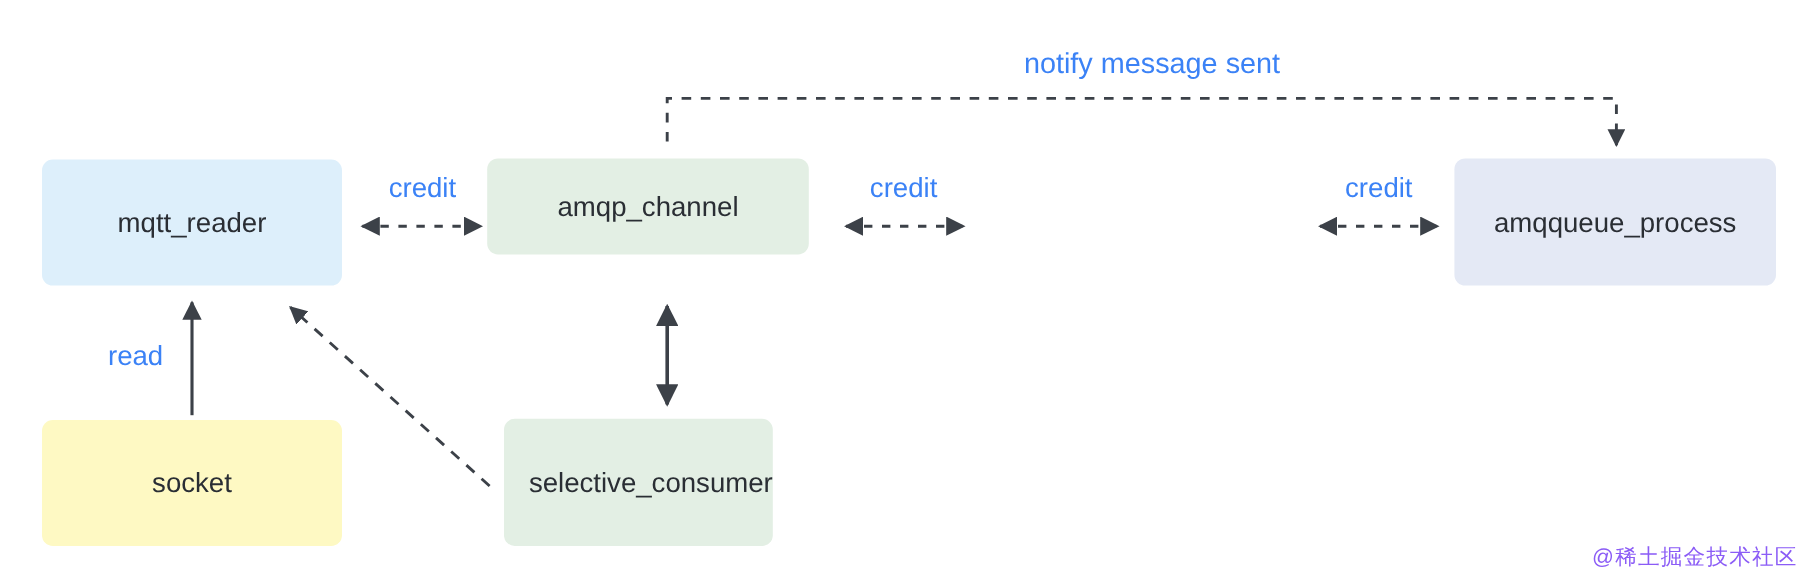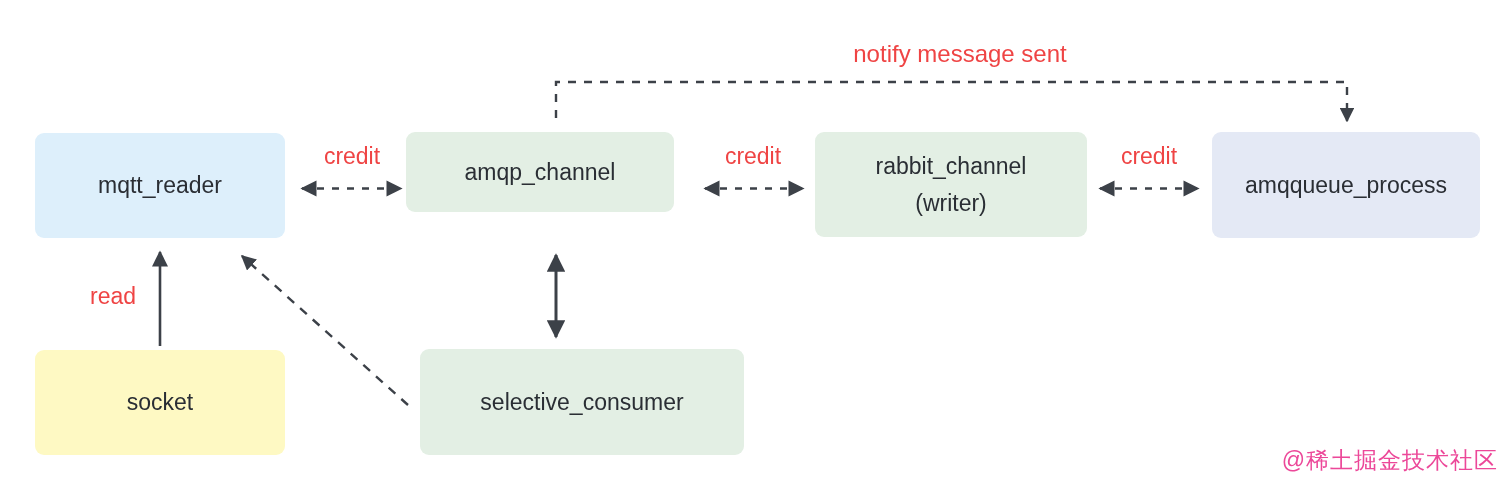--- a/index.html
+++ b/index.html
@@ -31,41 +31,41 @@
   .node-blue     { background: #ddeffb; }
   .node-green    { background: #e3efe4; }
   .node-lavender { background: #e4e9f5; }
   .node-gray     { background: #fef9c3; }
 
   #node-mqtt      { left: 35px;   top: 133px; width: 250px; height: 105px; }
   #node-amqp      { left: 406px;  top: 132px; width: 268px; height: 80px; }
   #node-rabbit    { left: 815px;  top: 132px; width: 272px; height: 105px; }
   #node-amqqueue  { left: 1212px; top: 132px; width: 268px; height: 106px; }
   #node-socket    { left: 35px;   top: 350px; width: 250px; height: 105px; }
-  #node-selective { left: 420px;  top: 349px; width: 324px; height: 106px; }
+  #node-selective { left: 420px;  top: 349px; width: 224px; height: 106px; align-items: flex-end; }
 
   .edge-label {
     position: absolute;
     transform: translateX(-50%);
     font-size: 23px;
     white-space: nowrap;
-    color: #ef4444;
+    color: #3b82f6;
   }
   #label-credit-1 { left: 352px;  top: 143px; }
   #label-credit-2 { left: 753px;  top: 143px; }
   #label-credit-3 { left: 1149px; top: 143px; }
   #label-notify   { left: 960px;  top: 40px; font-size: 24px; }
   #label-read     { left: 113px;  top: 283px; text-align: center; }
 
   .watermark {
     position: absolute;
     right: 14px;
     bottom: 12px;
-    font-size: 23px;
-    color: #ec4899;
+    font-size: 18px;
+    color: #8b5cf6;
     letter-spacing: 1px;
   }
 </style>
 </head>
 <body>
 
 <div class="canvas">
 
   <svg class="arrow-layer" viewBox="0 0 1512 488" xmlns="http://www.w3.org/2000/svg">
     <defs>
@@ -100,24 +100,20 @@
   </svg>
 
   <div class="node node-blue" id="node-mqtt">
     <span>mqtt_reader</span>
   </div>
 
   <div class="node node-green" id="node-amqp">
     <span>amqp_channel</span>
   </div>
 
-  <div class="node node-green" id="node-rabbit">
-    <span>rabbit_channel</span>
-    <span>(writer)</span>
-  </div>
 
   <div class="node node-lavender" id="node-amqqueue">
     <span>amqqueue_process</span>
   </div>
 
   <div class="node node-gray" id="node-socket">
     <span>socket</span>
   </div>
 
   <div class="node node-green" id="node-selective">

